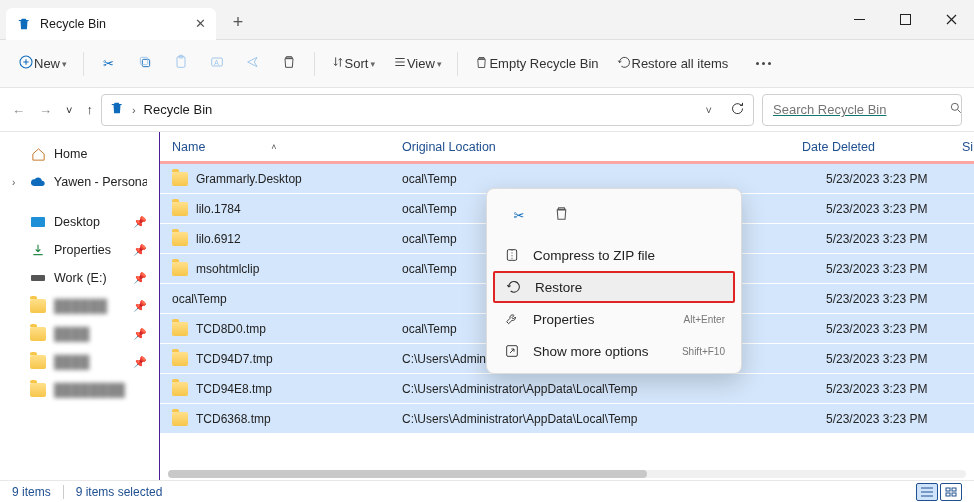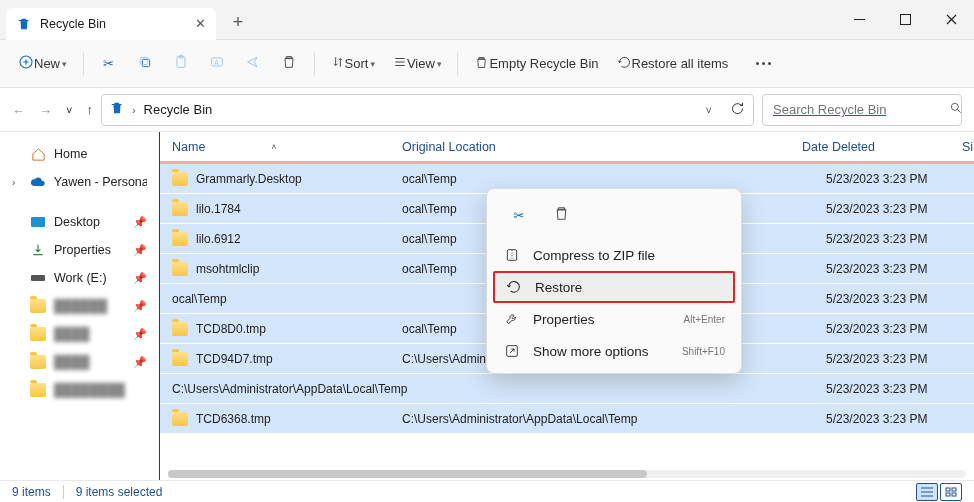--- a/index.html
+++ b/index.html
@@ -368,20 +368,24 @@
         </div>
         <div class="row">
           <div class="cell-name">
             <span class="foldericon"></span>
             <span>TCD94D7.tmp</span>
           </div>
           <div class="cell-loc">C:\Users\Administrator\AppData\Local\Temp</div>
           <div class="cell-date">5/23/2023 3:23 PM</div>
         </div>
         <div class="row">
+          <div class="cell-name">
+            <span class="foldericon"></span>
+            <span>TCD94E8.tmp</span>
+          </div>
           <div class="cell-loc">C:\Users\Administrator\AppData\Local\Temp</div>
           <div class="cell-date">5/23/2023 3:23 PM</div>
         </div>
         <div class="row">
           <div class="cell-name">
             <span class="foldericon"></span>
             <span>TCD6368.tmp</span>
           </div>
           <div class="cell-loc">C:\Users\Administrator\AppData\Local\Temp</div>
           <div class="cell-date">5/23/2023 3:23 PM</div>

